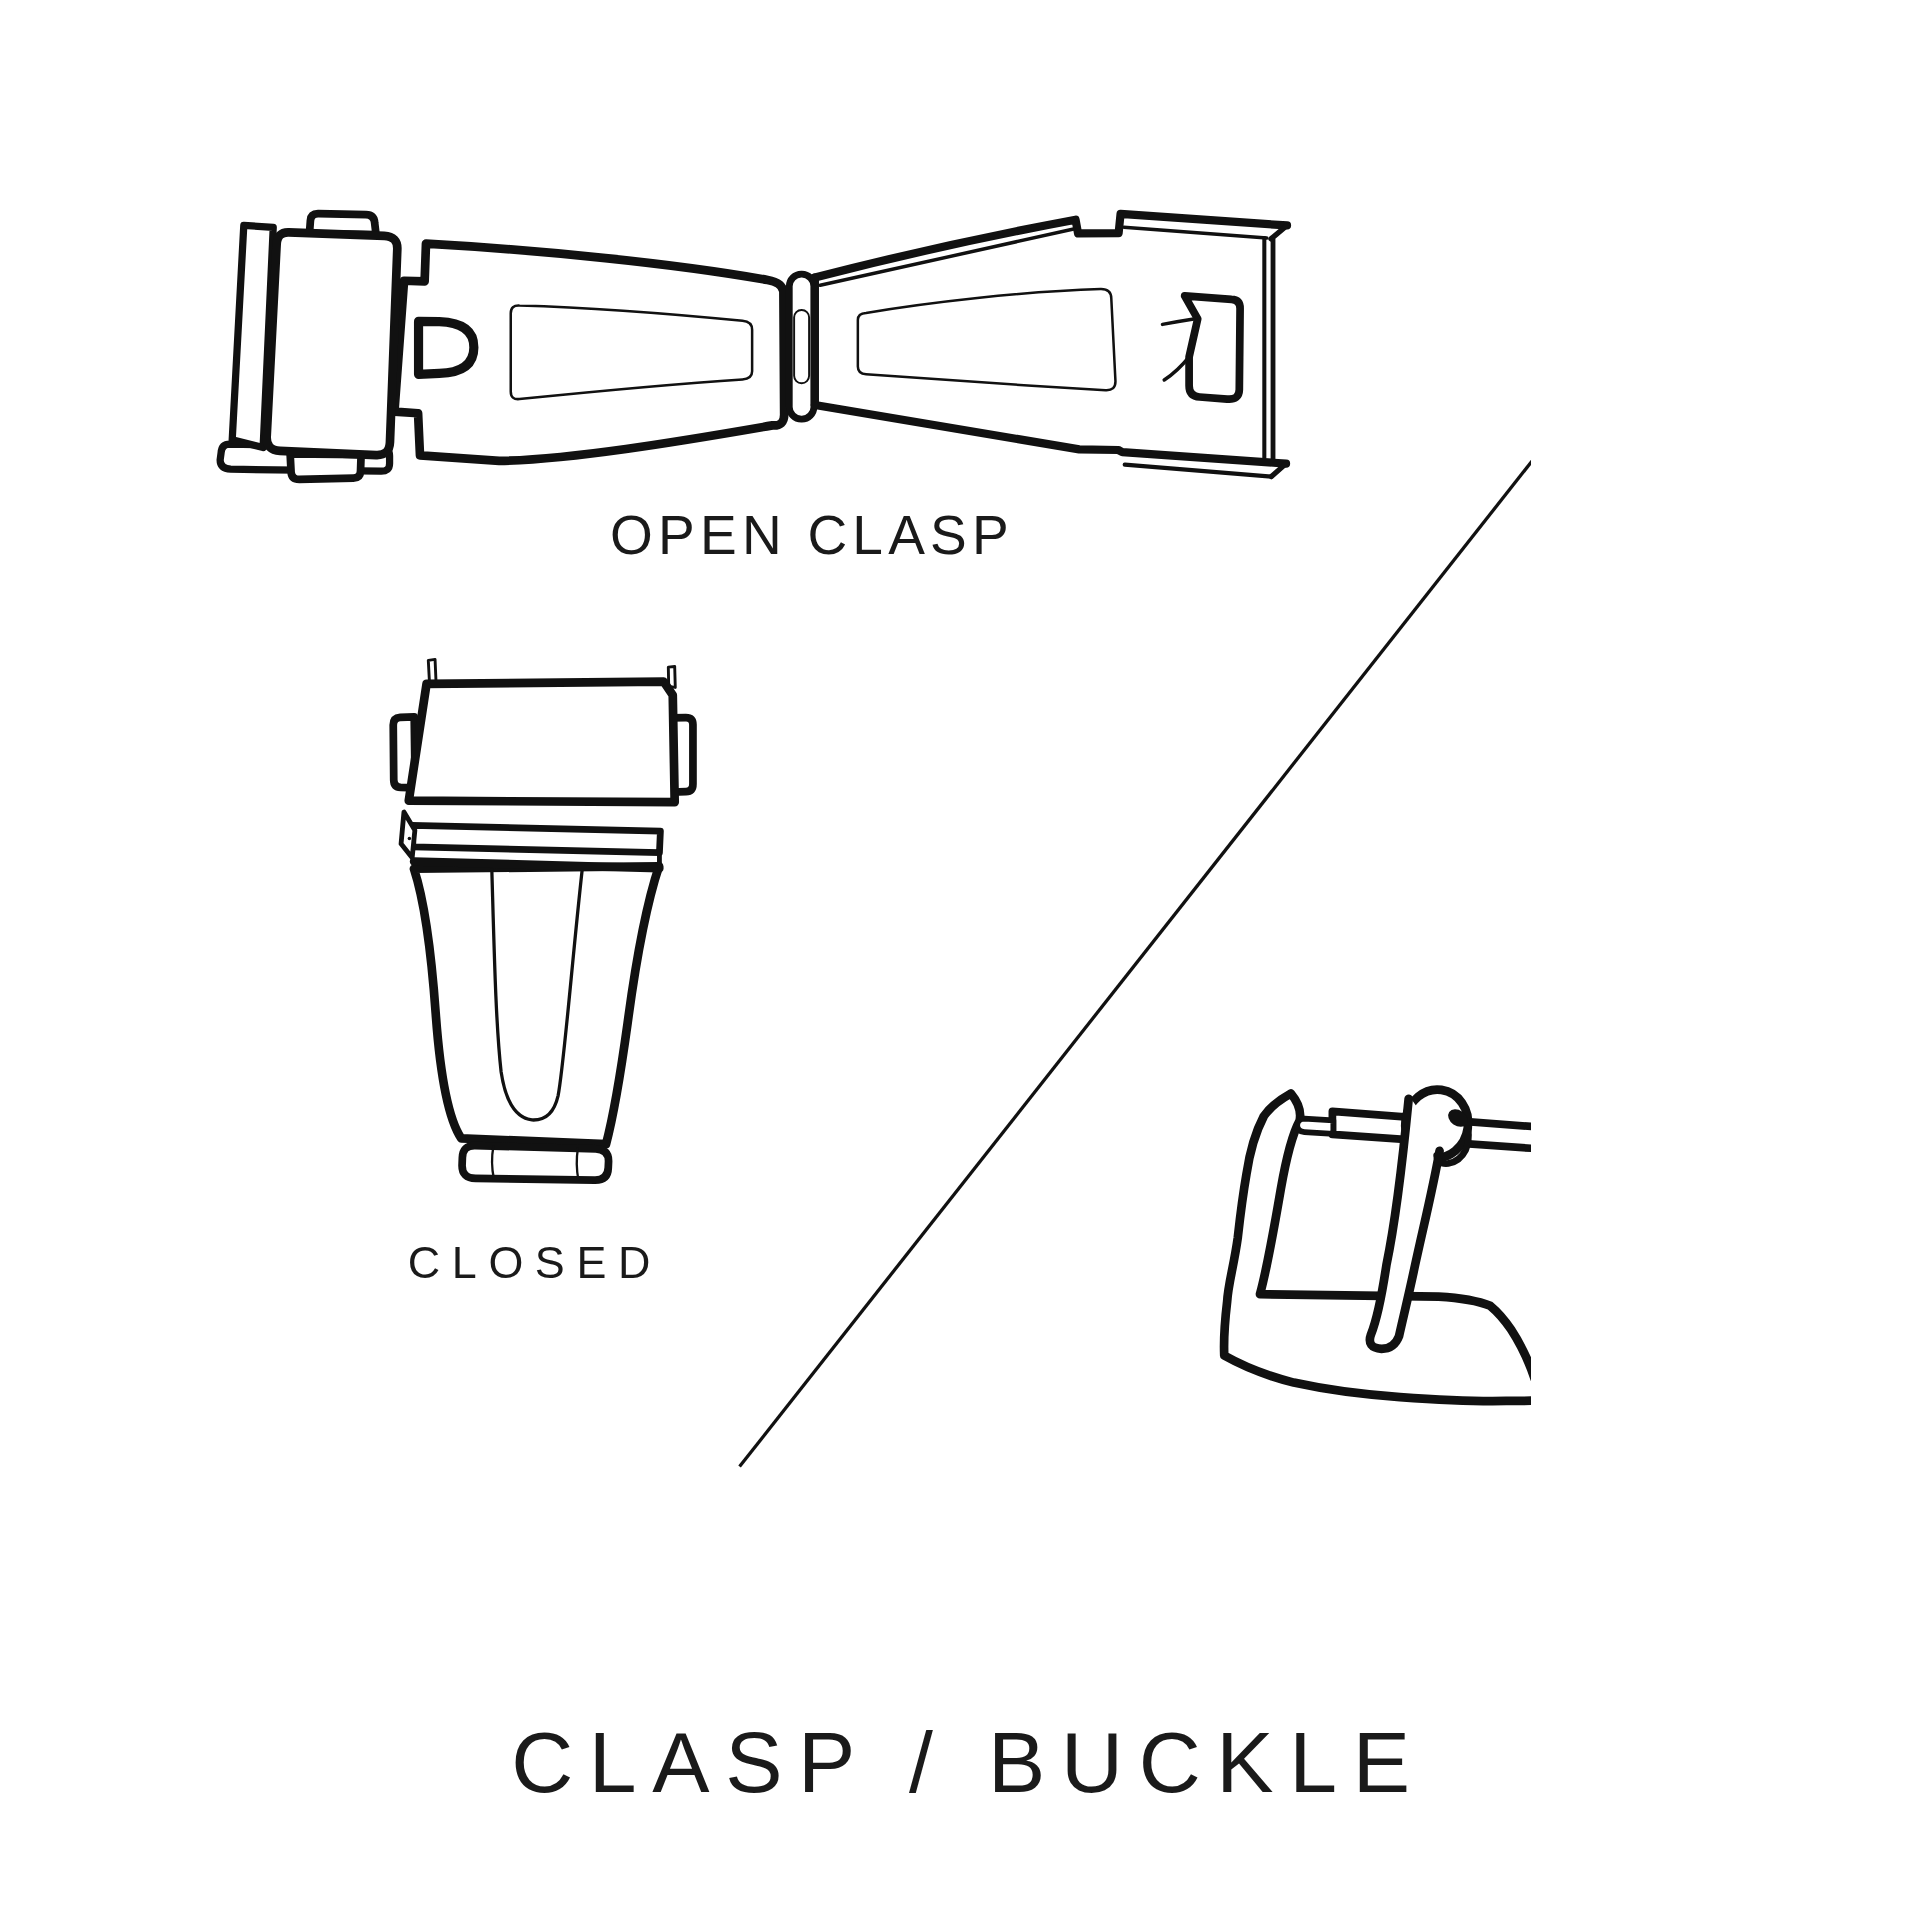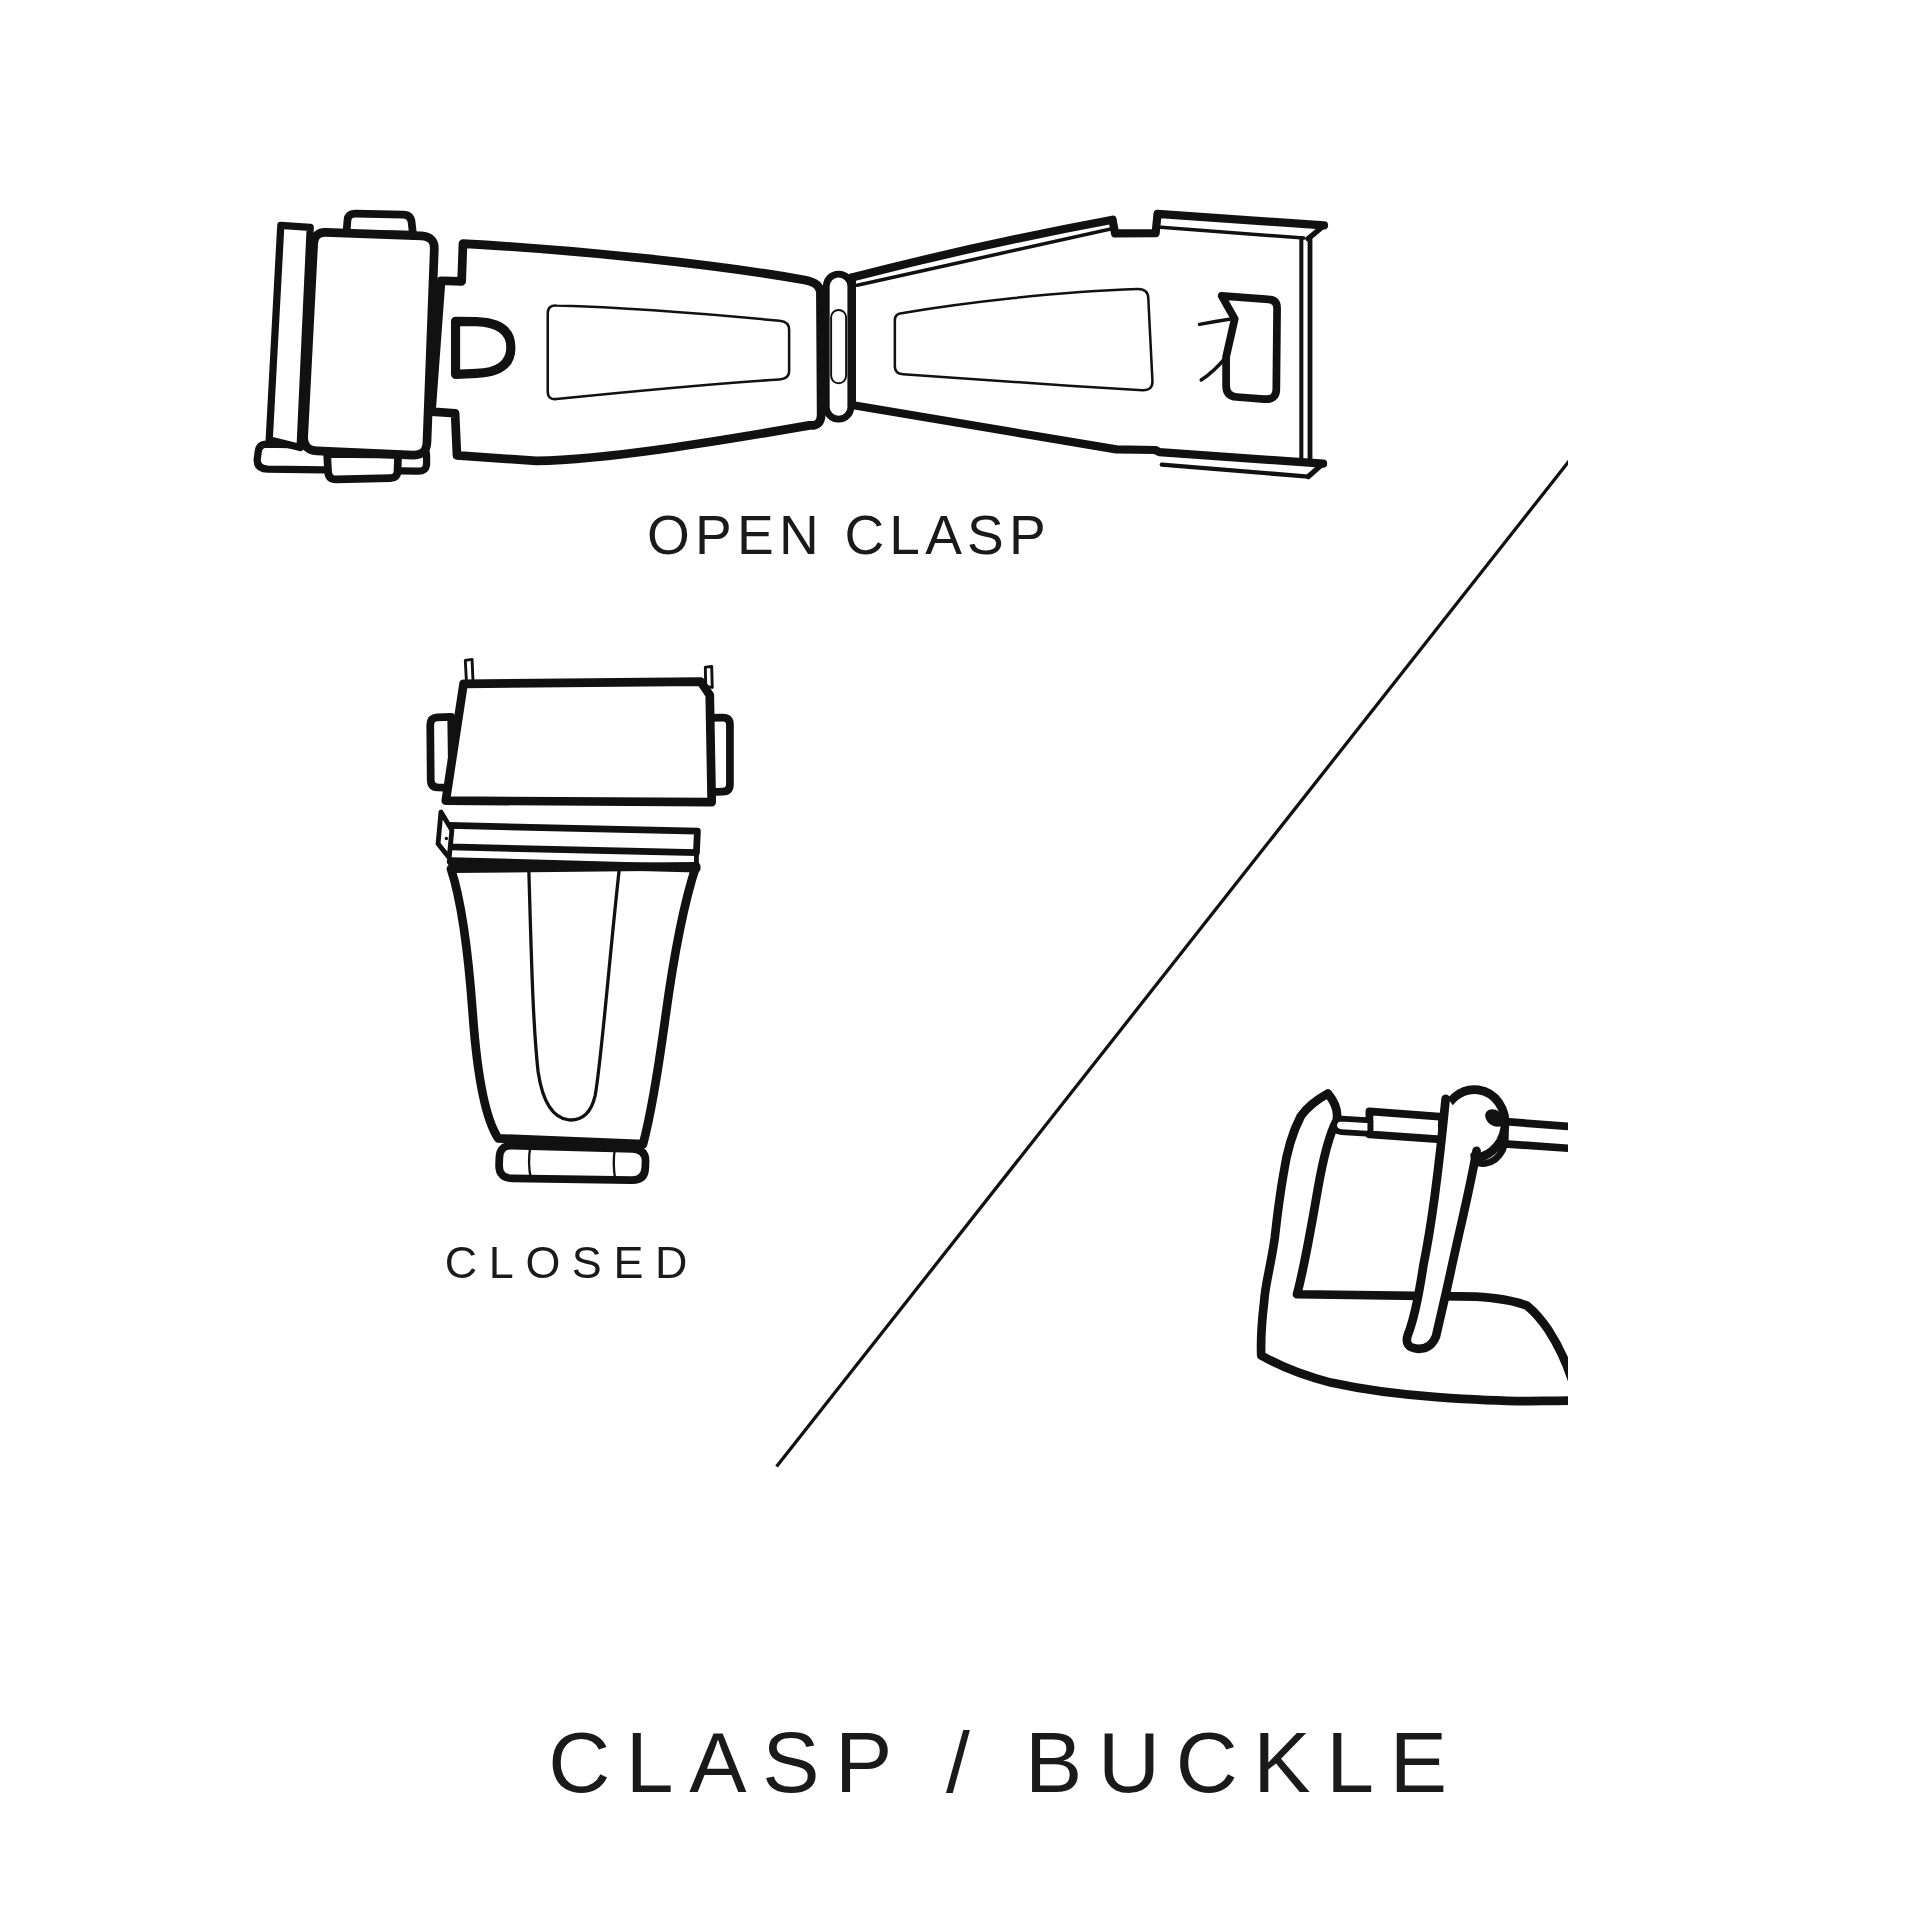--- a/index.html
+++ b/index.html
@@ -1,16 +1,16 @@
 <!DOCTYPE html>
 <html><head>
 <meta charset="utf-8">
 <style>
   html,body{margin:0;padding:0;background:#ffffff;}
-  #page{width:1531px;height:1931px;position:relative;background:#ffffff;overflow:hidden;margin-left:37px;}
+  #page{width:1531px;height:1931px;position:relative;background:#ffffff;overflow:hidden;}
   svg{display:block;}
   text{font-family:"Liberation Sans", sans-serif;fill:#1a1a1a;}
 </style>
 </head>
 <body>
 <div id="page">
 <svg width="1931" height="1931" viewBox="0 0 2000 2000">
   <rect x="0" y="0" width="2000" height="2000" fill="#ffffff"></rect>
 
   <g fill="none" stroke="#111111" stroke-linejoin="round" stroke-linecap="round">

